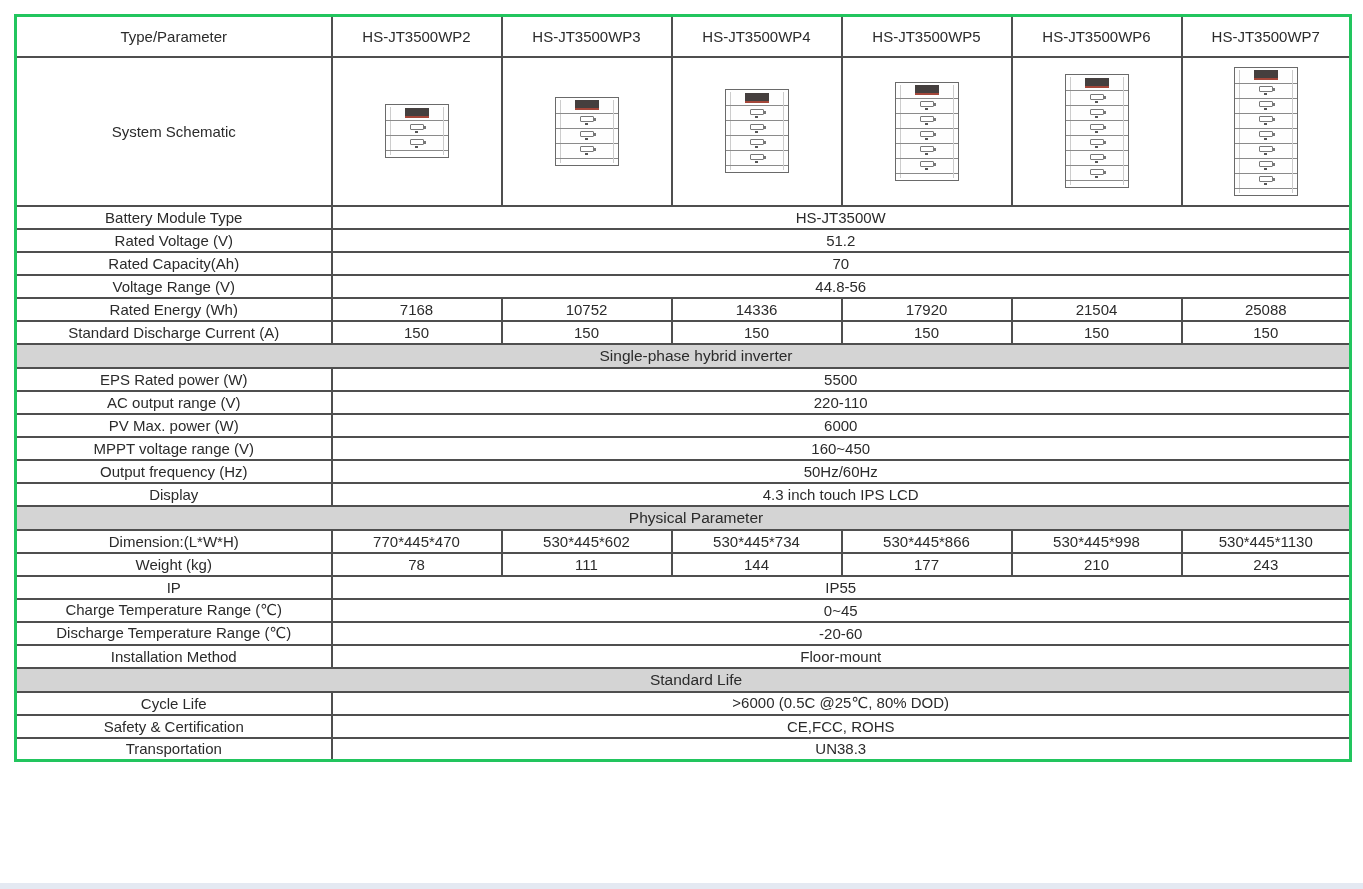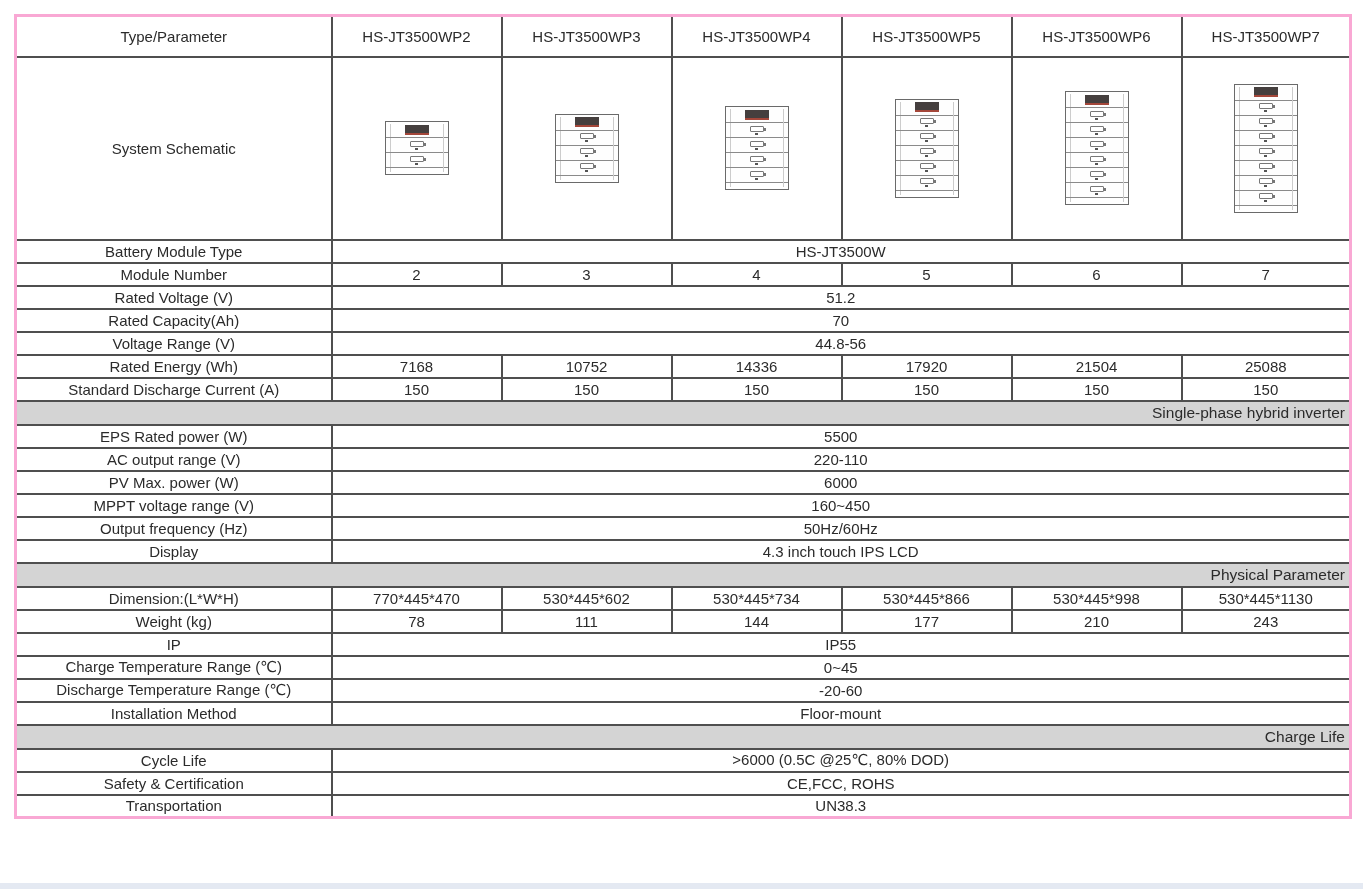--- a/index.html
+++ b/index.html
@@ -11,39 +11,39 @@
     color: #2b2b2b;
     position: relative;
     overflow: hidden;
   }
   .page { padding: 14px 14px 0 14px; }
 
   table.spec {
     border-collapse: collapse;
     table-layout: fixed;
     width: 1335px;
-    border: 3px solid #f9a8d4;
+    border: 3px solid #22c55e;
     background: #ffffff;
   }
   table.spec td {
     border: 2px solid #4f4f4f;
     font-size: 15px;
     text-align: center;
     vertical-align: middle;
     padding: 1px 4px;
     overflow: hidden;
     white-space: nowrap;
   }
   tr.hdr td { height: 41px; font-size: 15px; }
-  tr.schem td { height: 183px; }
+  tr.schem td { height: 149px; }
   tr.r td { height: 23px; }
   tr.sec td {
     height: 24px;
     background: #d4d4d4;
-    text-align: right;
+    text-align: center;
     padding-left: 30px;
     font-size: 15.5px;
   }
   td.lbl { text-align: center; }
 
   
   td.schem-cell { vertical-align: bottom; text-align: center; padding-bottom: 7px; }
   .tower {
     display: inline-flex;
     flex-direction: column;
@@ -249,29 +249,20 @@
               </div>
               <div class="base"></div>
             </div></td>
   </tr>
 
   <tr class="r">
     <td class="lbl">Battery Module Type</td>
     <td colspan="6">HS-JT3500W</td>
   </tr>
 
-  <tr class="r">
-    <td class="lbl">Module Number</td>
-    <td>2</td>
-    <td>3</td>
-    <td>4</td>
-    <td>5</td>
-    <td>6</td>
-    <td>7</td>
-  </tr>
 
   <tr class="r">
     <td class="lbl">Rated Voltage (V)</td>
     <td colspan="6">51.2</td>
   </tr>
 
   <tr class="r">
     <td class="lbl">Rated Capacity(Ah)</td>
     <td colspan="6">70</td>
   </tr>
@@ -373,21 +364,21 @@
     <td class="lbl">Discharge Temperature Range (℃)</td>
     <td colspan="6">-20-60</td>
   </tr>
 
   <tr class="r">
     <td class="lbl">Installation Method</td>
     <td colspan="6">Floor-mount</td>
   </tr>
 
   <tr class="sec">
-    <td colspan="7">Charge Life</td>
+    <td colspan="7">Standard Life</td>
   </tr>
 
   <tr class="r">
     <td class="lbl">Cycle Life</td>
     <td colspan="6">&gt;6000 (0.5C @25℃, 80% DOD)</td>
   </tr>
 
 
   <tr class="r">
     <td class="lbl">Safety &amp; Certification</td>

